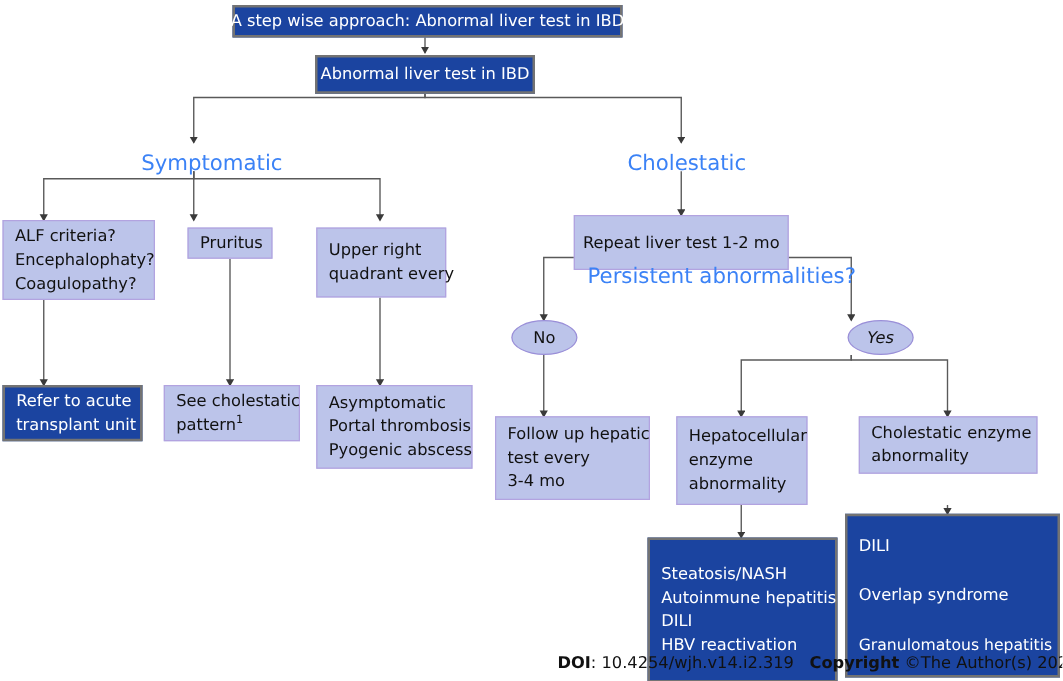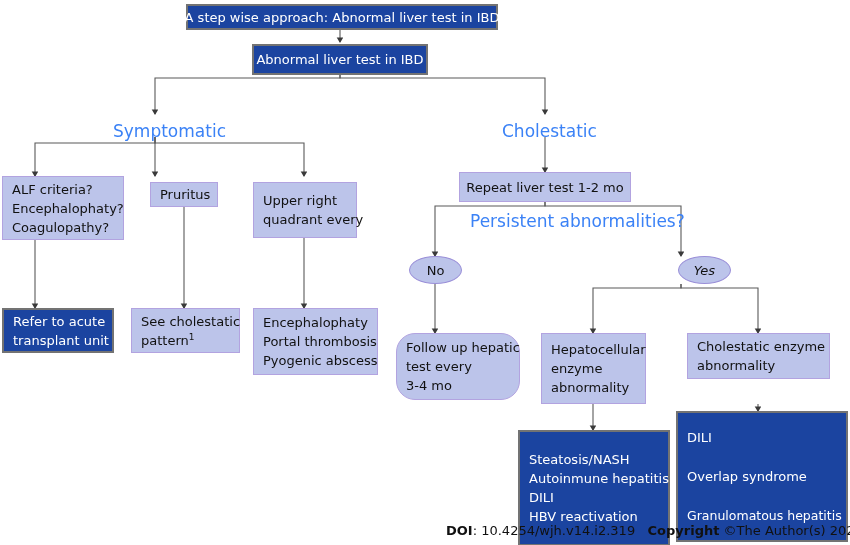--- a/index.html
+++ b/index.html
@@ -153,39 +153,39 @@
     <span class="line">See cholestatic</span>
     <span class="line"><span>pattern</span><sup>1</sup></span>
   </div>
 
   <div class="node box-light pad" style="left:253px; top:182px; width:104px; height:56px;">
     <span class="line">Upper right</span>
     <span class="line">quadrant every</span>
   </div>
 
   <div class="node box-light pad" style="left:253px; top:308px; width:125px; height:67px;">
-    <span class="line">Encephalophaty</span>
+    <span class="line">Asymptomatic</span>
     <span class="line">Portal thrombosis</span>
     <span class="line">Pyogenic abscess</span>
   </div>
 
-  <div class="node box-light title-box" style="left:459px; top:172px; width:172px; height:30px;">
+  <div class="node box-light title-box" style="left:459px; top:172px; width:172px; height:44px;">
     <span class="line">Repeat liver test 1-2 mo</span>
   </div>
 
   <div class="plain-label" style="left:470px; top:211px;">Persistent abnormalities?</div>
 
   <div class="node ellipse" style="left:409px; top:256px; width:53px; height:28px;">
     <span class="line">No</span>
   </div>
   <div class="node ellipse" style="left:678px; top:256px; width:53px; height:28px;font-style:italic;">
     <span class="line">Yes</span>
   </div>
 
-  <div class="node box-light pad" style="left:396px; top:333px; width:124px; height:67px;border-radius:19px;">
+  <div class="node box-light pad" style="left:396px; top:333px; width:124px; height:67px;">
     <span class="line">Follow up hepatic</span>
     <span class="line">test every</span>
     <span class="line">3-4 mo</span>
   </div>
 
   <div class="node box-light pad" style="left:541px; top:333px; width:105px; height:71px;">
     <span class="line">Hepatocellular</span>
     <span class="line">enzyme</span>
     <span class="line">abnormality</span>
   </div>

